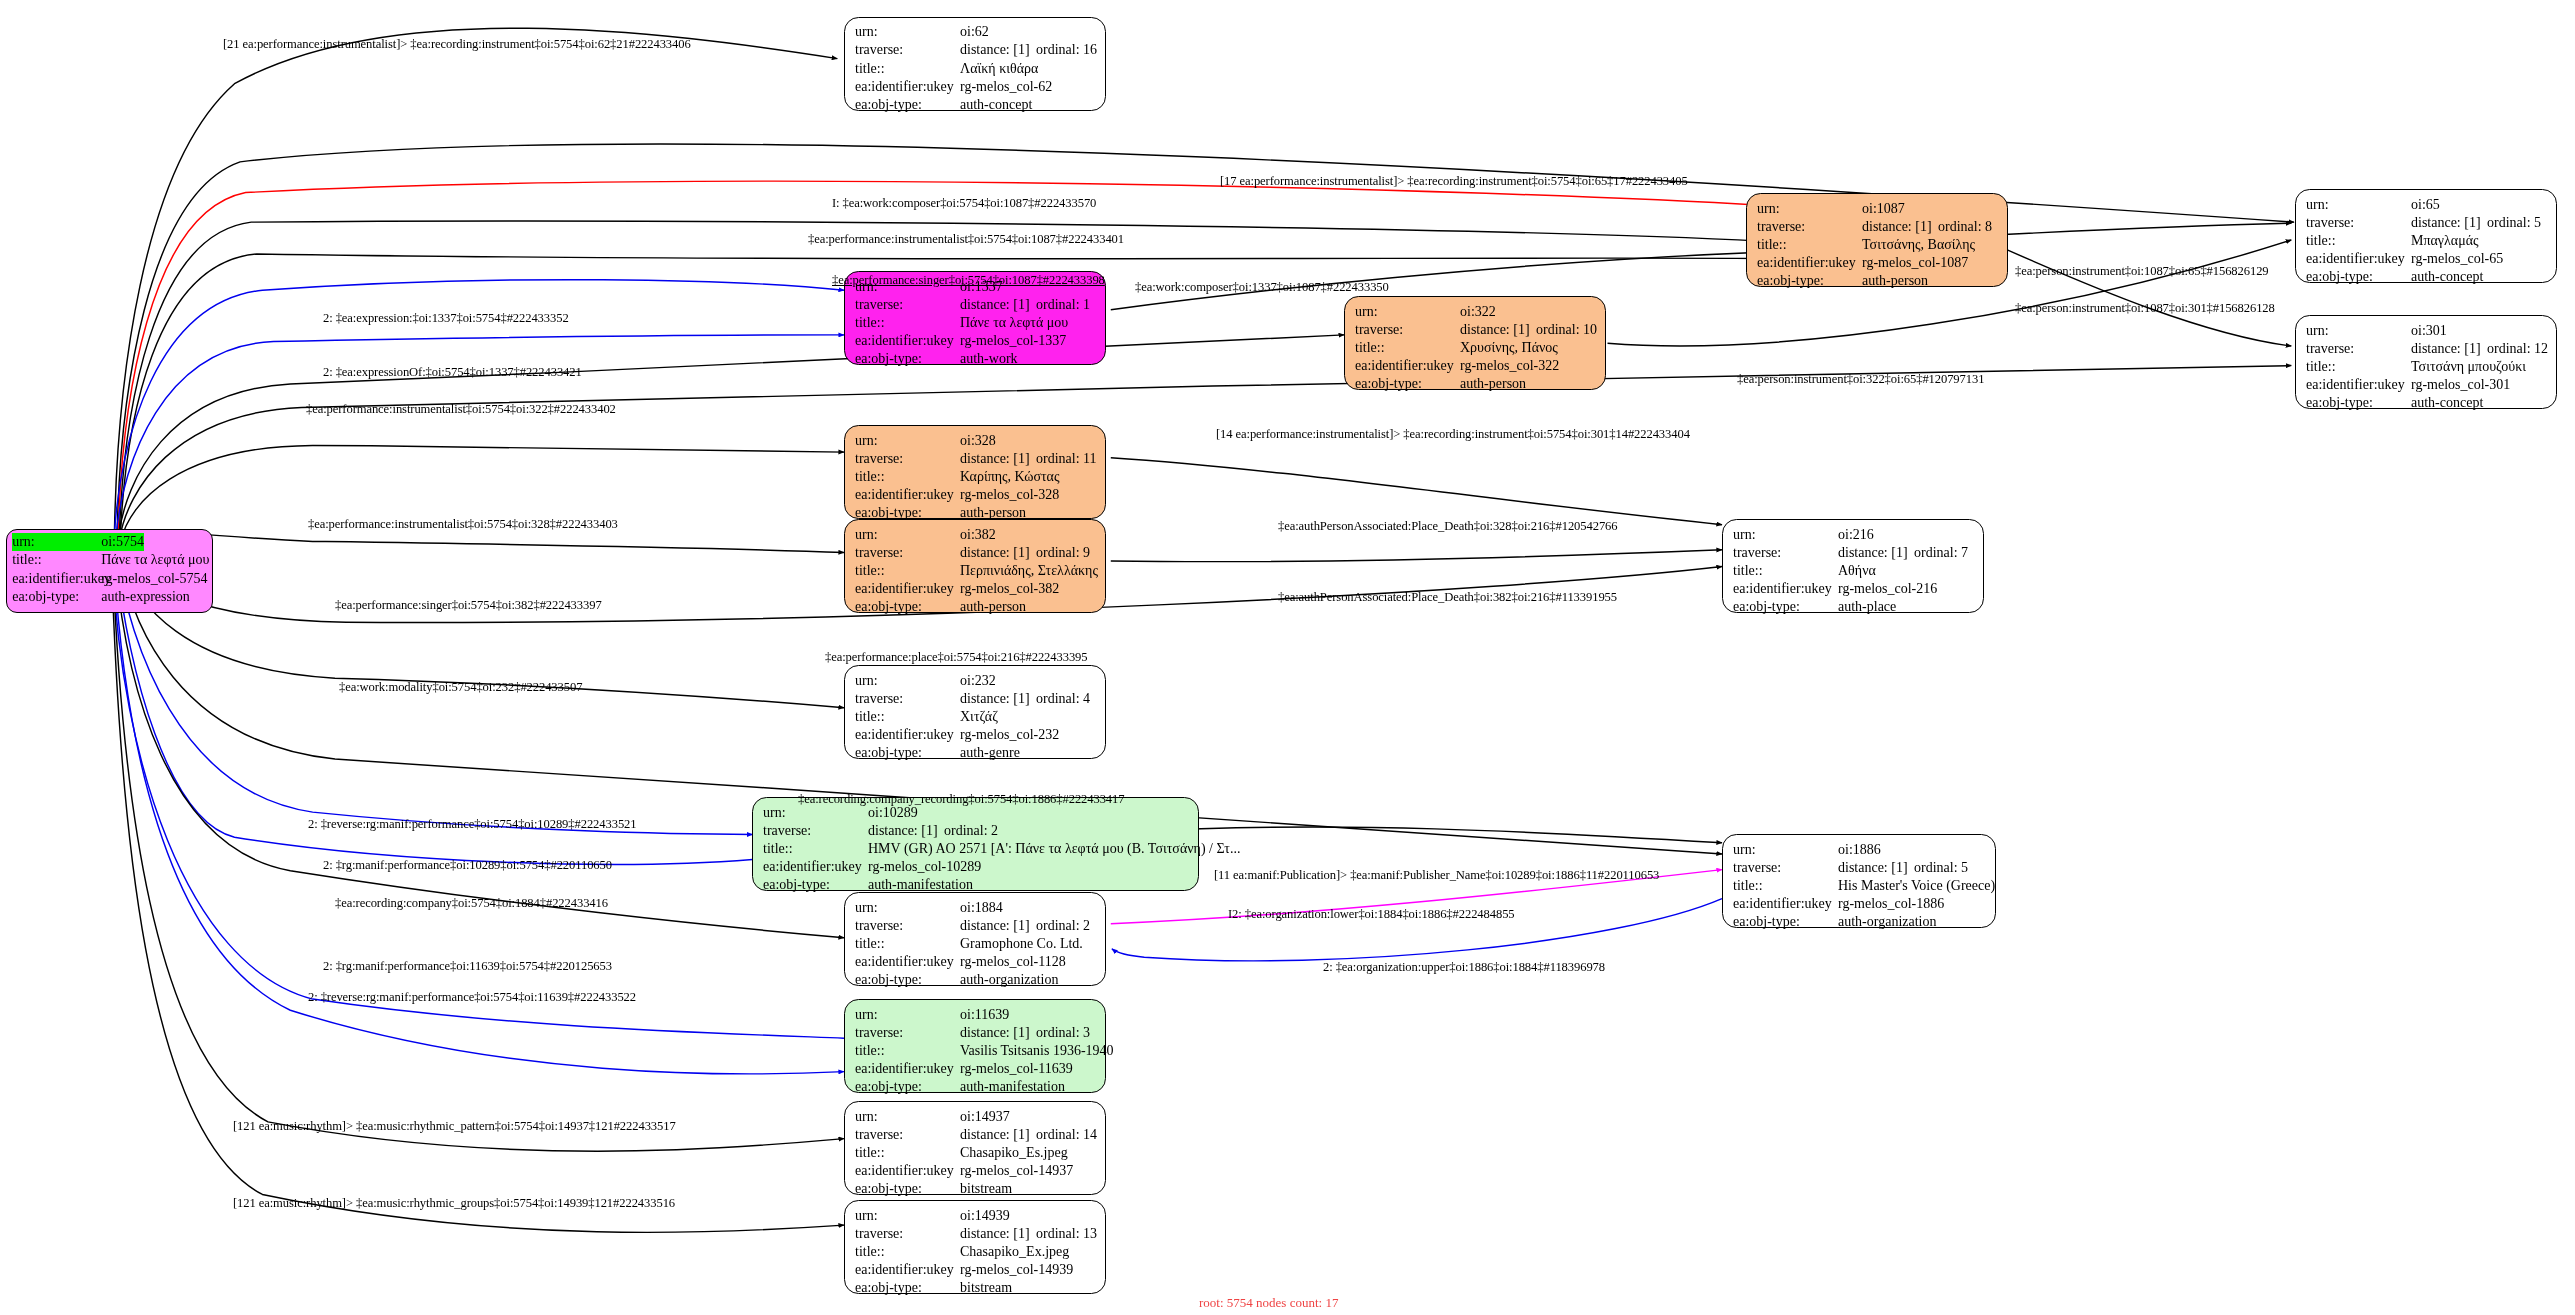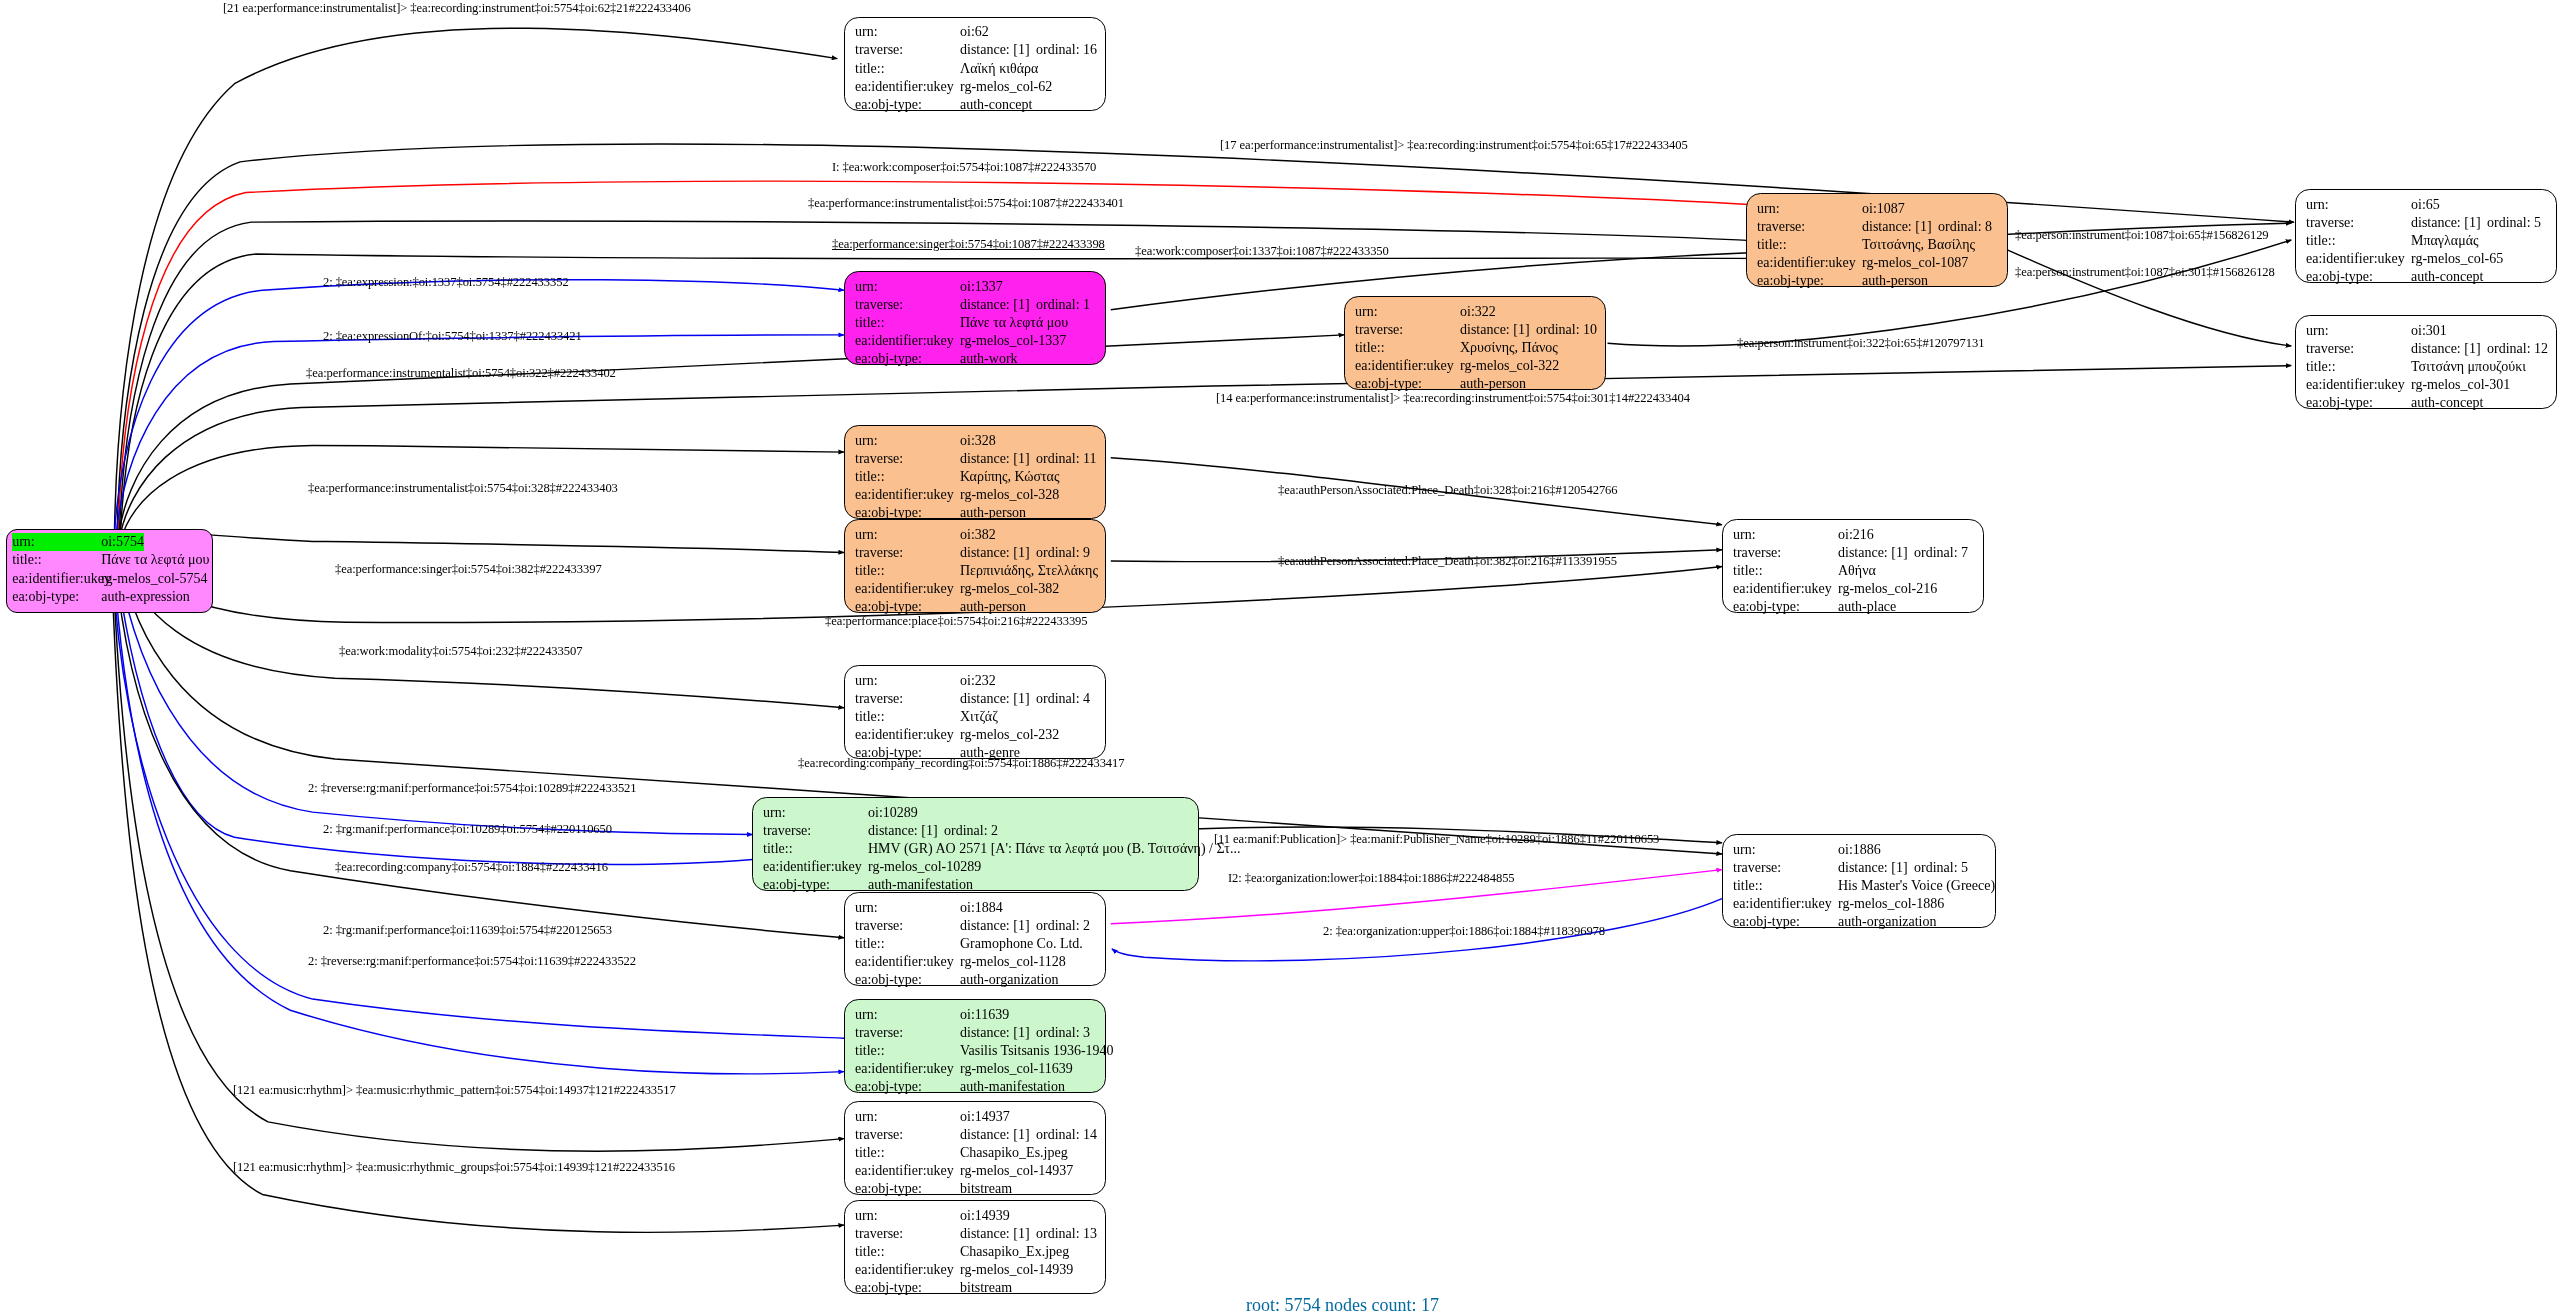--- a/index.html
+++ b/index.html
@@ -67,27 +67,27 @@
   .node.green   { background: #ccf7cc; }
   .node.plain   { background: #ffffff; }
 
   .elabel {
     position: absolute;
     font-size: 12.6px;
     color: #000000;
     white-space: nowrap;
     font-family: "Liberation Serif", "DejaVu Serif", serif;
     letter-spacing: -0.1px;
+    margin-top: 36px;
   }
   .footer {
     position: absolute;
-    font-size: 18px;
-    color: #0369a1;
+    font-size: 13px;
+    color: #ef4444;
     white-space: nowrap;
-    margin-left: 47px;
   }
 </style>
 </head>
 <body>
 
 <div id="canvas">
 
   <svg class="edges" viewBox="0 0 4615 2356">
     <defs>
       <marker id="ah-black" markerWidth="11" markerHeight="9" refX="10" refY="4.5" orient="auto" markerUnits="userSpaceOnUse">

